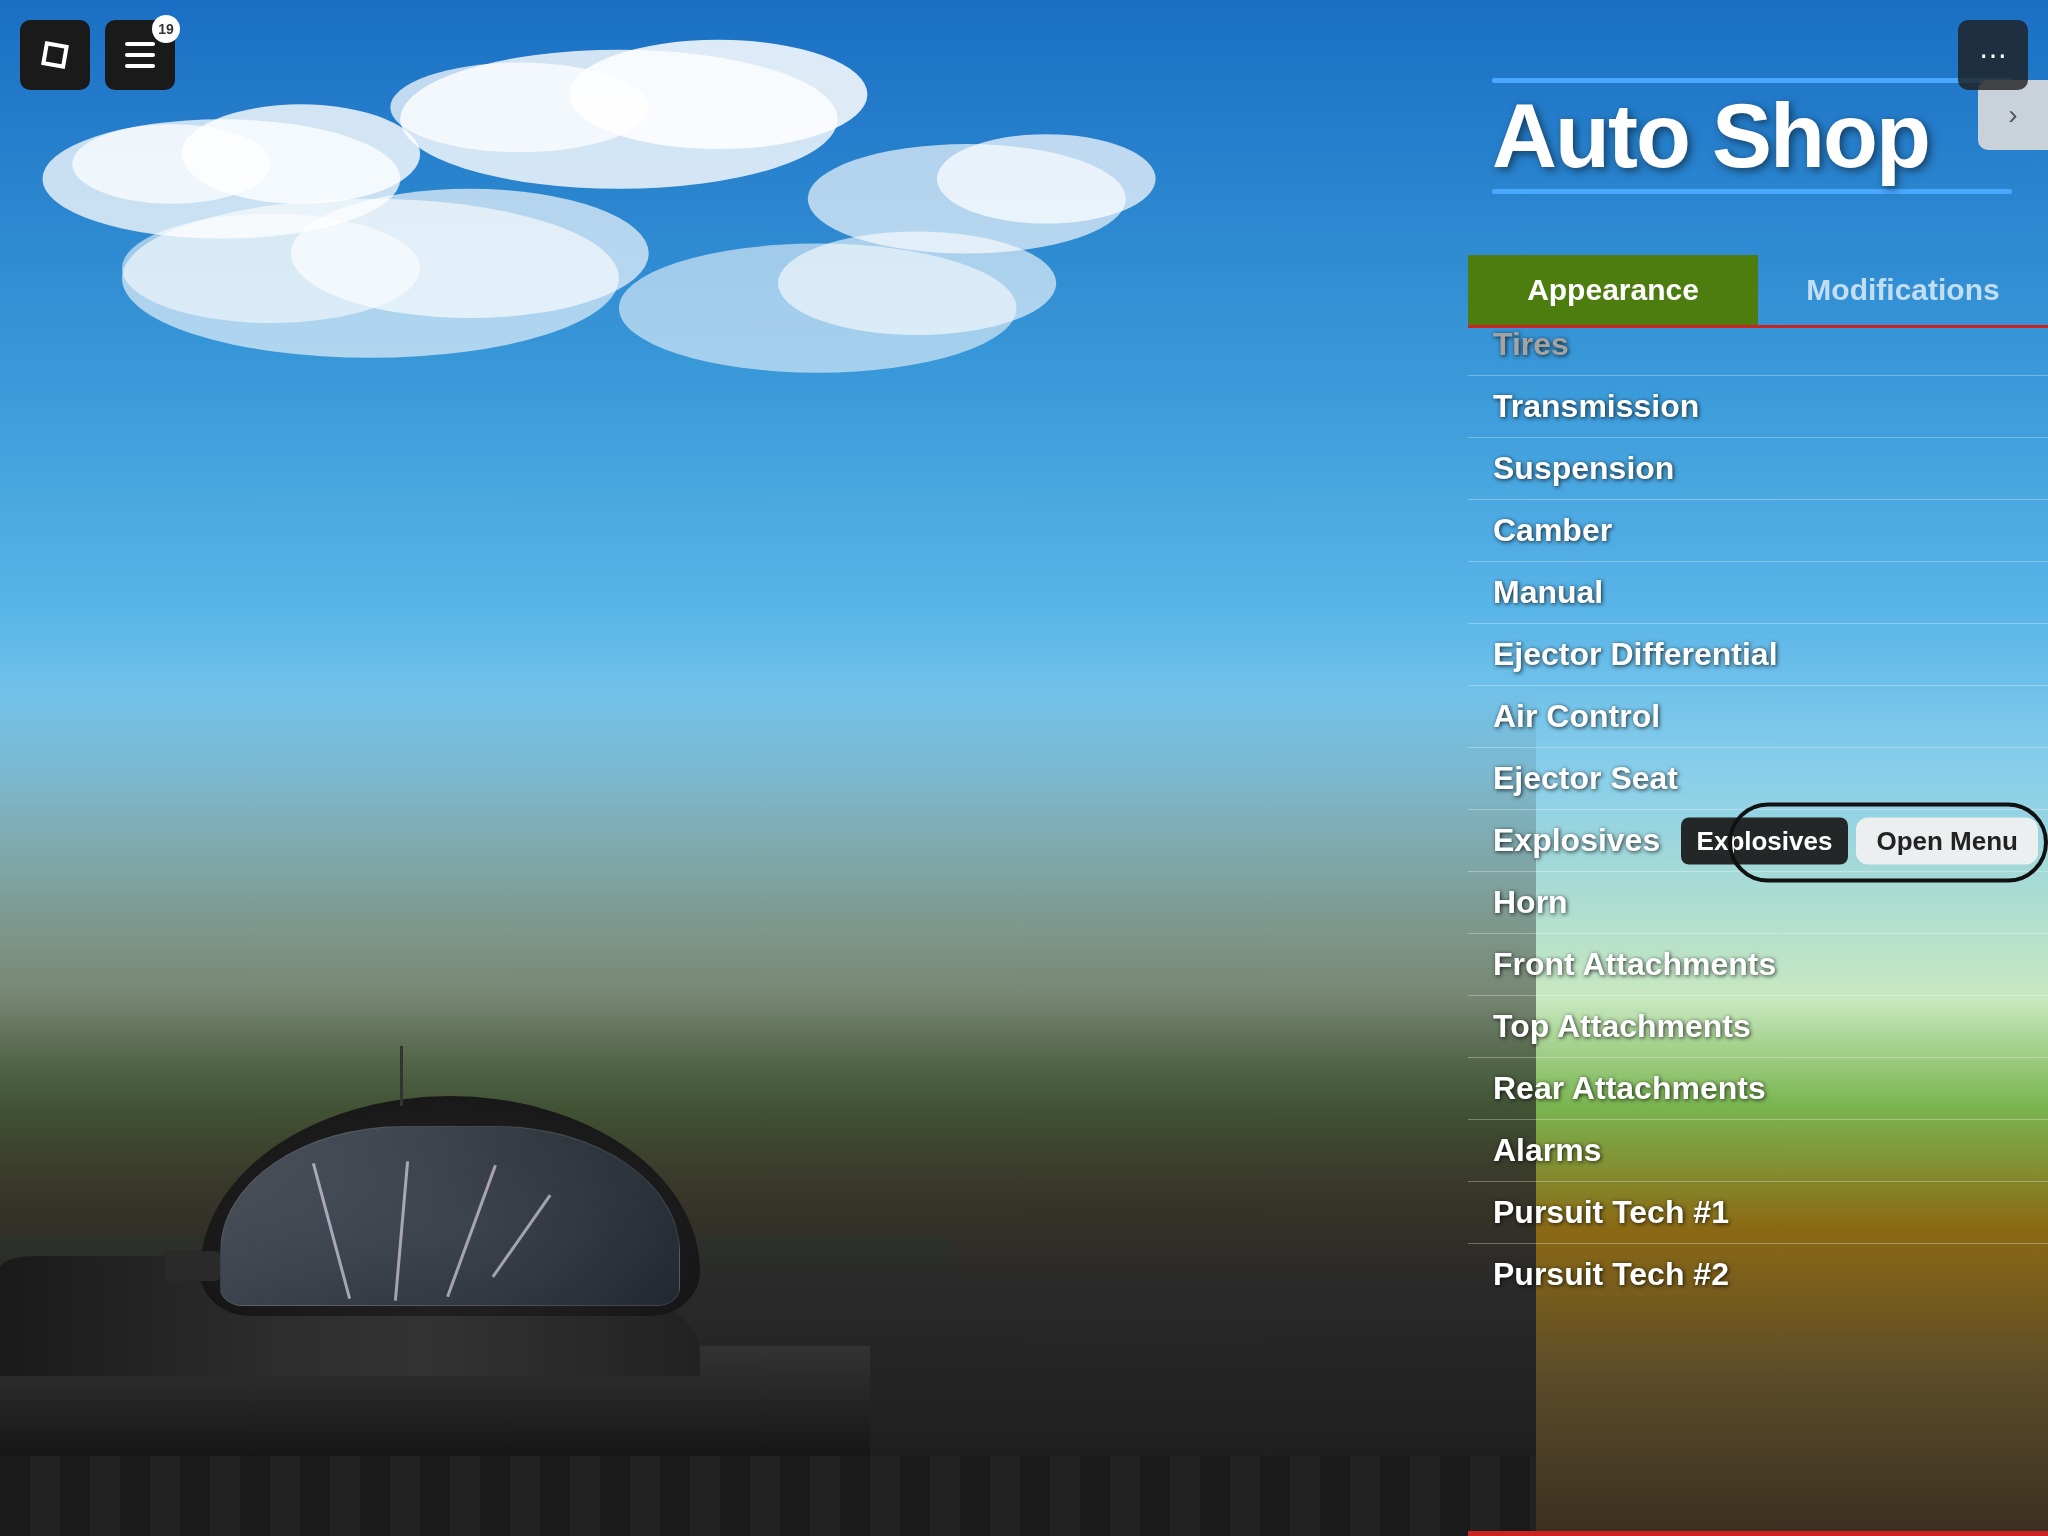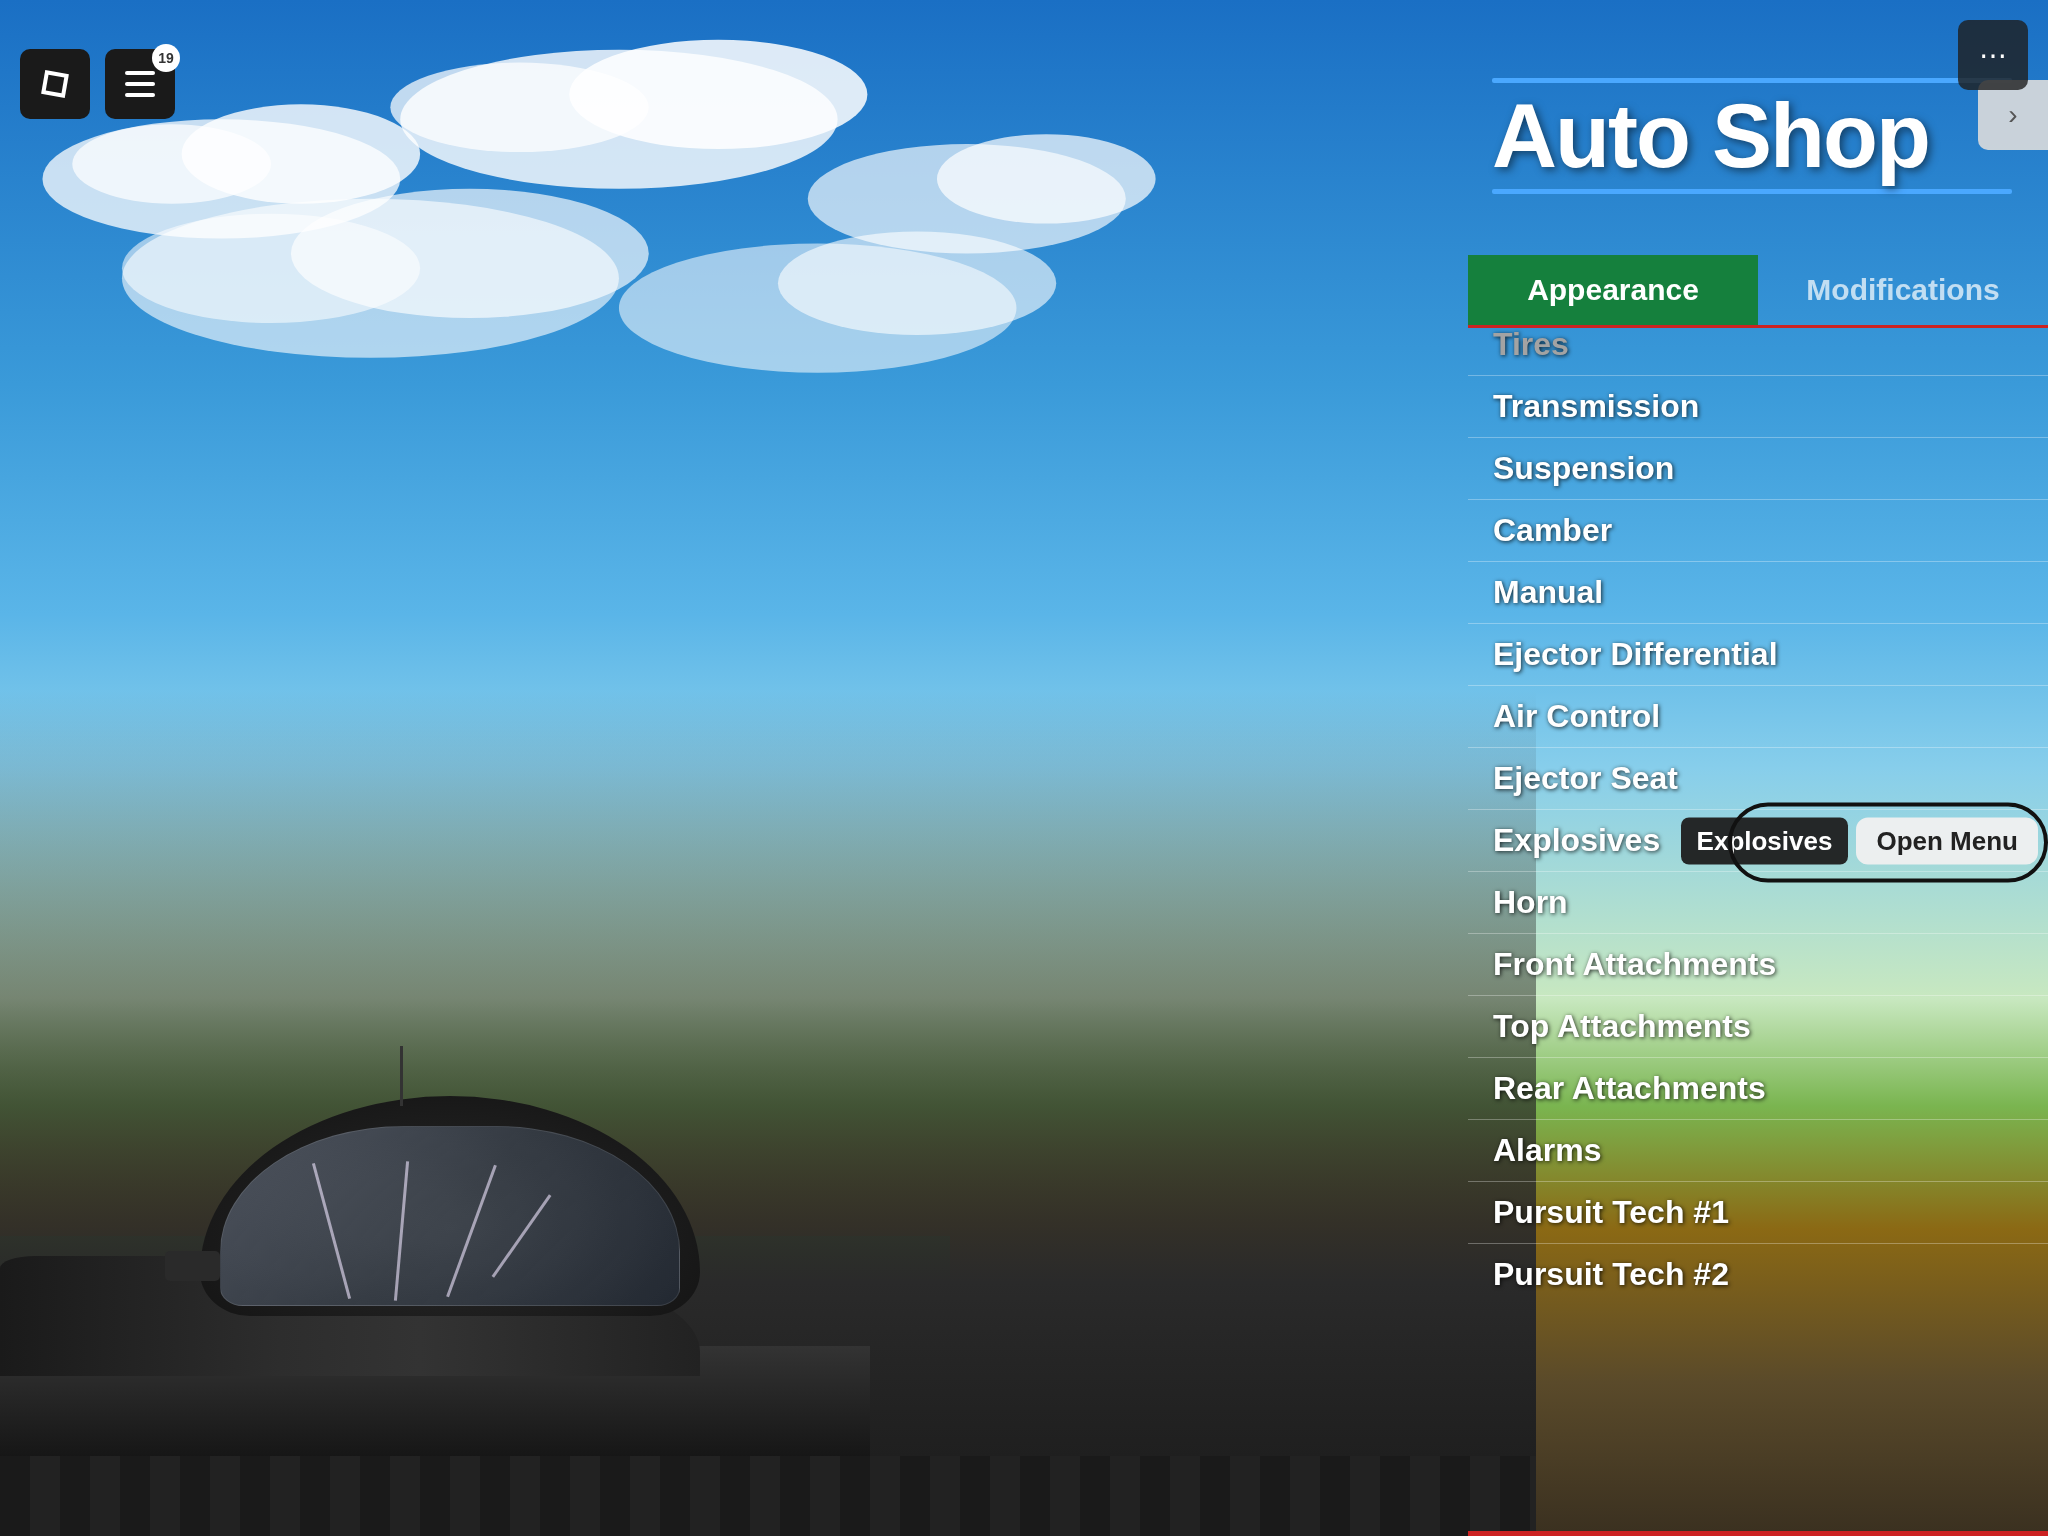--- a/index.html
+++ b/index.html
@@ -184,21 +184,20 @@
 
     
     #top-left-ui {
       position: absolute;
       top: 20px;
       left: 20px;
       z-index: 100;
       display: flex;
       gap: 15px;
       align-items: center;
-      margin-top: 29px;
     }
 
     .roblox-icon {
       width: 70px;
       height: 70px;
       background: #1a1a1a;
       border-radius: 10px;
       display: flex;
       align-items: center;
       justify-content: center;
@@ -316,21 +315,21 @@
       flex: 1;
       padding: 18px 10px;
       font-size: 30px;
       font-weight: bold;
       cursor: pointer;
       text-align: center;
       color: white;
     }
 
     .tab-active {
-      background: #15803d;
+      background: #4d7c0f;
     }
 
     .tab-inactive {
       background: transparent;
       color: rgba(255,255,255,0.7);
     }
 
     
     #menu-list {
       position: absolute;

